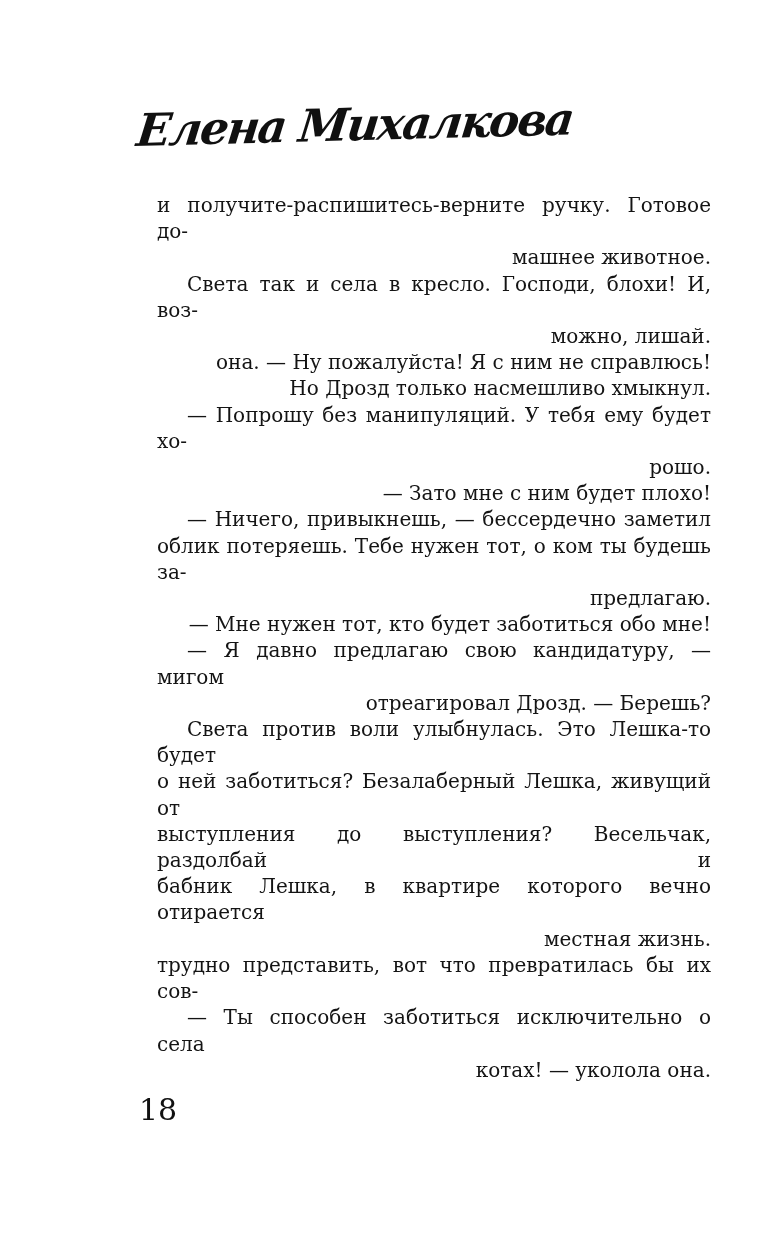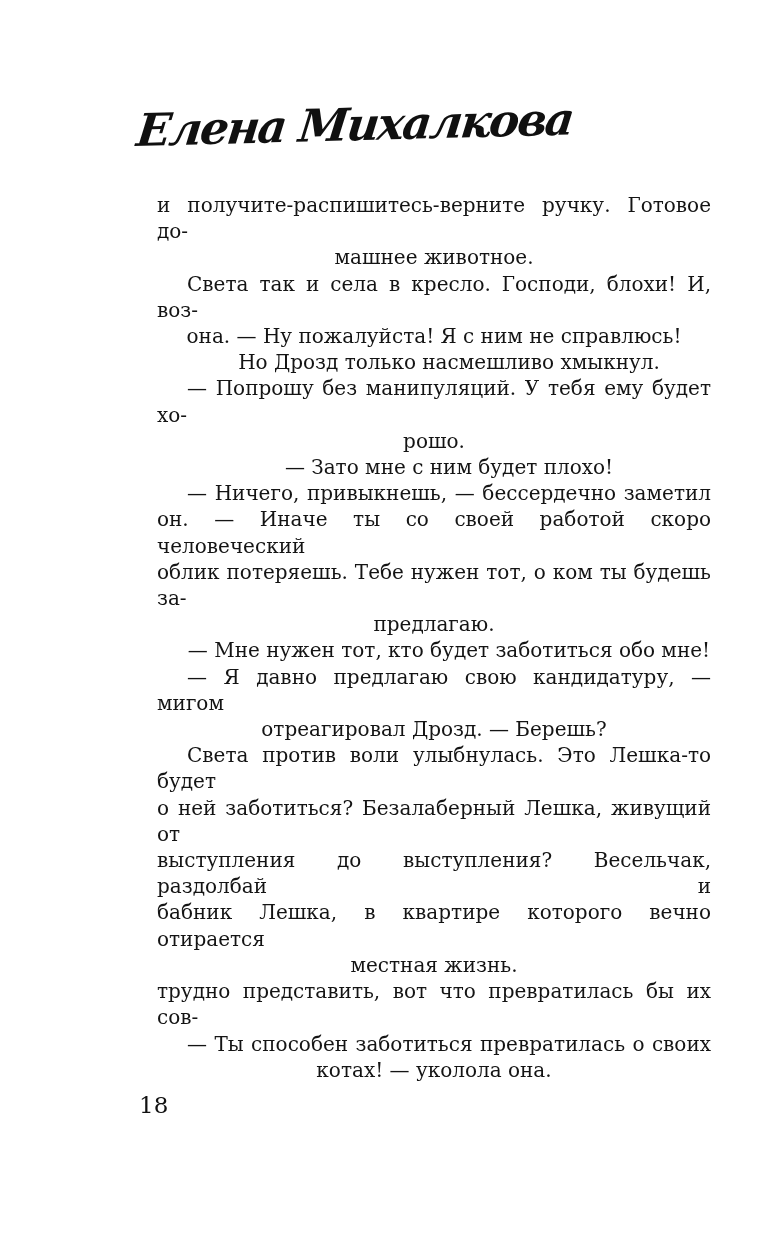--- a/index.html
+++ b/index.html
@@ -29,57 +29,57 @@
   }
   .text-block {
     position: absolute;
     left: 133px;
     top: 192px;
     width: 554px;
     font-size: 20px;
     line-height: 26.2px;
     margin-left: 24px;
   }
-  .line { text-align: center; white-space: normal; }
+  .line { text-align: right; white-space: normal; }
   .line.j { text-align: justify; text-align-last: justify; }
   .line.ind { text-indent: 30px; }
   .page-number {
     position: absolute;
     left: 139px;
     top: 1092px;
-    font-size: 23px;
+    font-size: 30px;
     color: #111111;
   }
 </style>
 </head>
 <body>
 
 <div class="page">
   <div class="signature">Елена Михалкова</div>
 
   <div class="text-block">
       <div class="line j">и получите-распишитесь-верните ручку. Готовое до-</div>
       <div class="line">машнее животное.</div>
       <div class="line j ind">Света так и села в кресло. Господи, блохи! И, воз-</div>
+      <div class="line">можно, лишай.</div>
       <div class="line">она. — Ну пожалуйста! Я с ним не справлюсь!</div>
       <div class="line ind">Но Дрозд только насмешливо хмыкнул.</div>
       <div class="line j ind">— Попрошу без манипуляций. У тебя ему будет хо-</div>
       <div class="line">рошо.</div>
       <div class="line ind">— Зато мне с ним будет плохо!</div>
       <div class="line j ind">— Ничего, привыкнешь, — бессердечно заметил</div>
-      <div class="line j">он. — Иначе ты со своей работой скоро человеческий</div>
       <div class="line j">облик потеряешь. Тебе нужен тот, о ком ты будешь за-</div>
       <div class="line">предлагаю.</div>
       <div class="line ind">— Мне нужен тот, кто будет заботиться обо мне!</div>
       <div class="line j ind">— Я давно предлагаю свою кандидатуру, — мигом</div>
       <div class="line">отреагировал Дрозд. — Берешь?</div>
       <div class="line j ind">Света против воли улыбнулась. Это Лешка-то будет</div>
       <div class="line j">о ней заботиться? Безалаберный Лешка, живущий от</div>
       <div class="line j">выступления до выступления? Весельчак, раздолбай и</div>
       <div class="line j">бабник Лешка, в квартире которого вечно отирается</div>
       <div class="line">местная жизнь.</div>
       <div class="line j">трудно представить, вот что превратилась бы их сов-</div>
-      <div class="line j ind">— Ты способен заботиться превратилась о своих</div>
+      <div class="line j ind">— Ты способен заботиться исключительно о села</div>
       <div class="line">котах! — уколола она.</div>
     </div>
 
   <div class="page-number">18</div>
 </div>
 
 </body></html>

